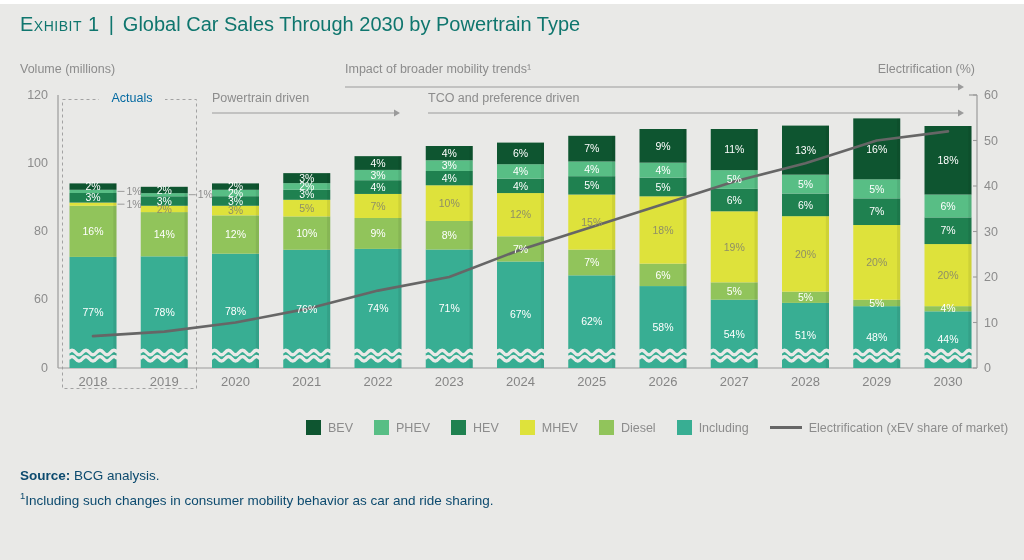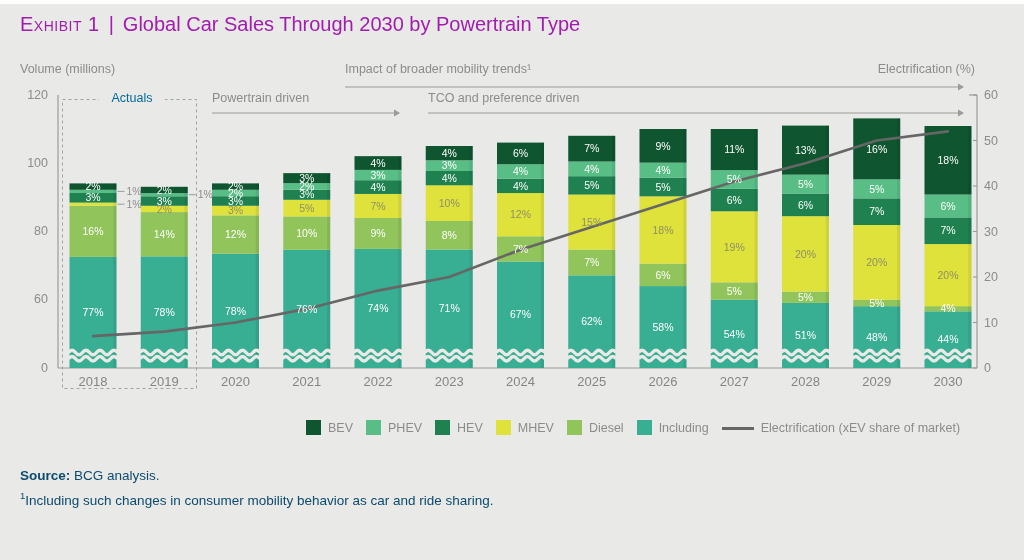--- a/index.html
+++ b/index.html
@@ -3,33 +3,33 @@
 <meta charset="utf-8">
 <style>
   html,body{margin:0;padding:0;}
   body{
     width:1024px;height:560px;position:relative;overflow:hidden;
     background:#E9E9E7;
     font-family:"Liberation Sans", sans-serif;
   }
   .top-strip{position:absolute;top:0;left:0;width:1024px;height:4px;background:#ffffff;}
   .title{
-    position:absolute;left:20px;top:13px;color:#a21caf;font-size:20px;
+    position:absolute;left:20px;top:13px;color:#0f766e;font-size:20px;
     display:flex;align-items:baseline;white-space:nowrap;
   }
   .exhibit-num{font-variant:small-caps;letter-spacing:.5px;}
   .title-sep{margin:0 9px;font-weight:300;}
   .ann{position:absolute;color:#8C8C8C;font-size:12.5px;white-space:nowrap;text-align:center;}
   #chart-svg{position:absolute;left:0;top:0;font-family:"Liberation Sans",sans-serif;}
   .actuals{
     position:absolute;left:99px;top:91px;width:62px;text-align:center;
     background:#E9E9E7;color:#0369a1;font-size:12.5px;line-height:15px;padding:0 2px;
   }
   #legend{
-    position:absolute;left:306px;top:420px;display:flex;align-items:flex-end;gap:13px;
+    position:absolute;left:306px;top:420px;display:flex;align-items:center;gap:21px;
   }
   .leg-item{display:flex;align-items:center;gap:7px;color:#8C8C8C;font-size:12.5px;white-space:nowrap;}
   .leg-swatch{width:15px;height:15px;display:inline-block;}
   .leg-line{width:32px;height:3px;display:inline-block;}
   .footer{
     position:absolute;left:20px;top:466px;width:935px;
     color:#0c4a6e;font-size:13.5px;line-height:20px;
   }
   .footer p{margin:0;}
   .footer b{font-weight:700;}

